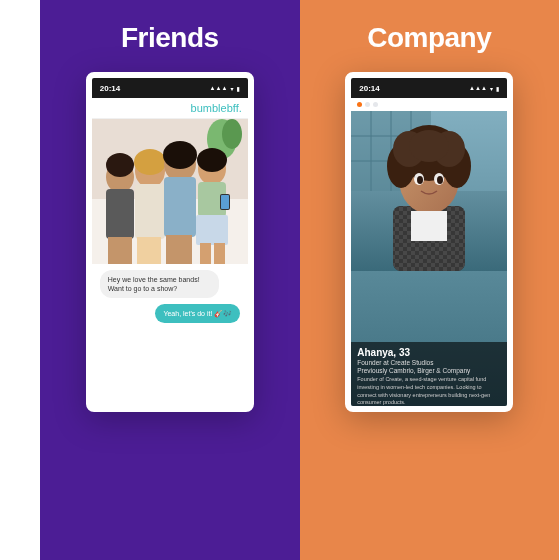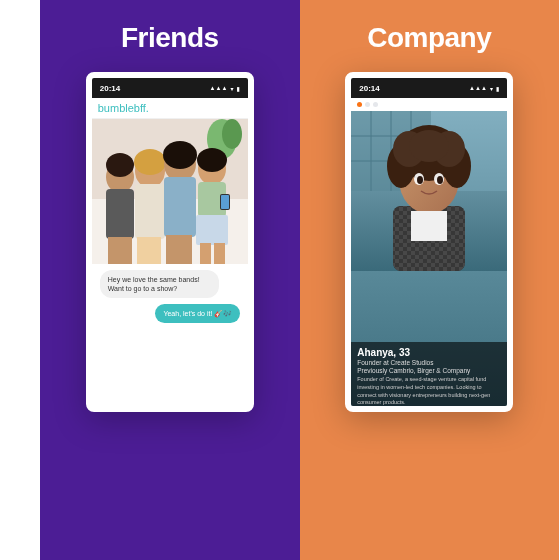--- a/index.html
+++ b/index.html
@@ -85,21 +85,21 @@
       flex: 1;
       background: #fff;
       overflow: hidden;
       position: relative;
     }
 
     
     .bff-header {
       background: #fff;
       padding: 4px 6px;
-      text-align: left;
+      text-align: right;
       border-bottom: 1px solid #f0f0f0;
     }
 
     .bff-logo {
       font-size: 11px;
       font-weight: 700;
       color: #3DBFBF;
     }
 
     .bff-logo span {

